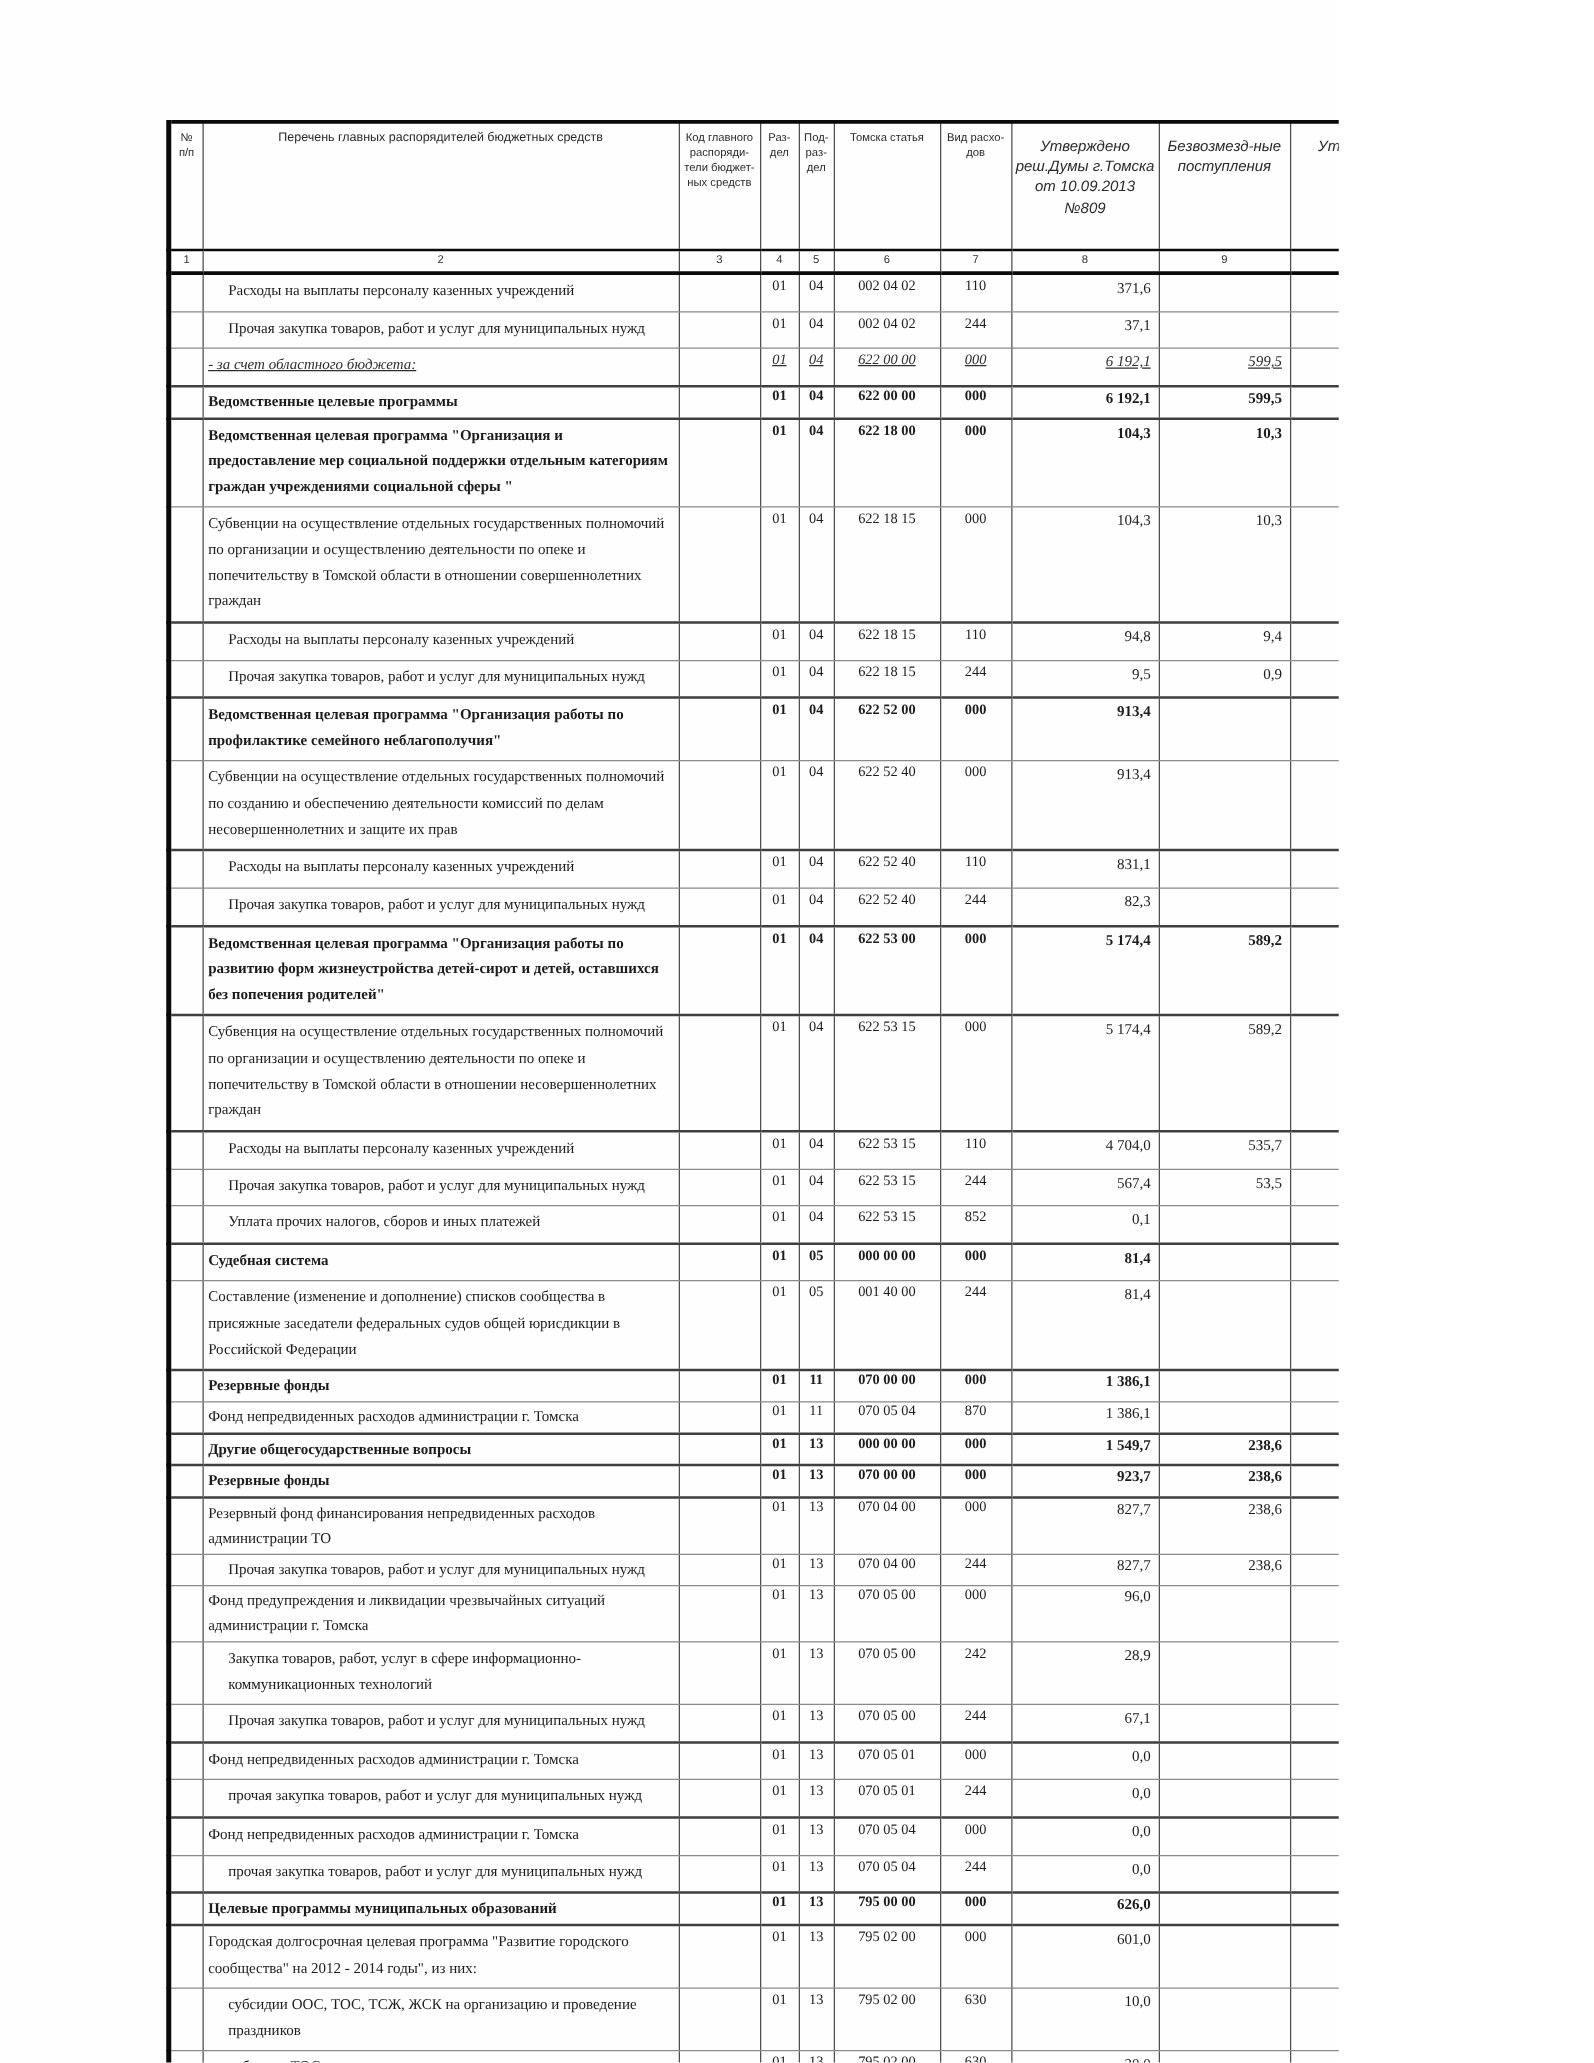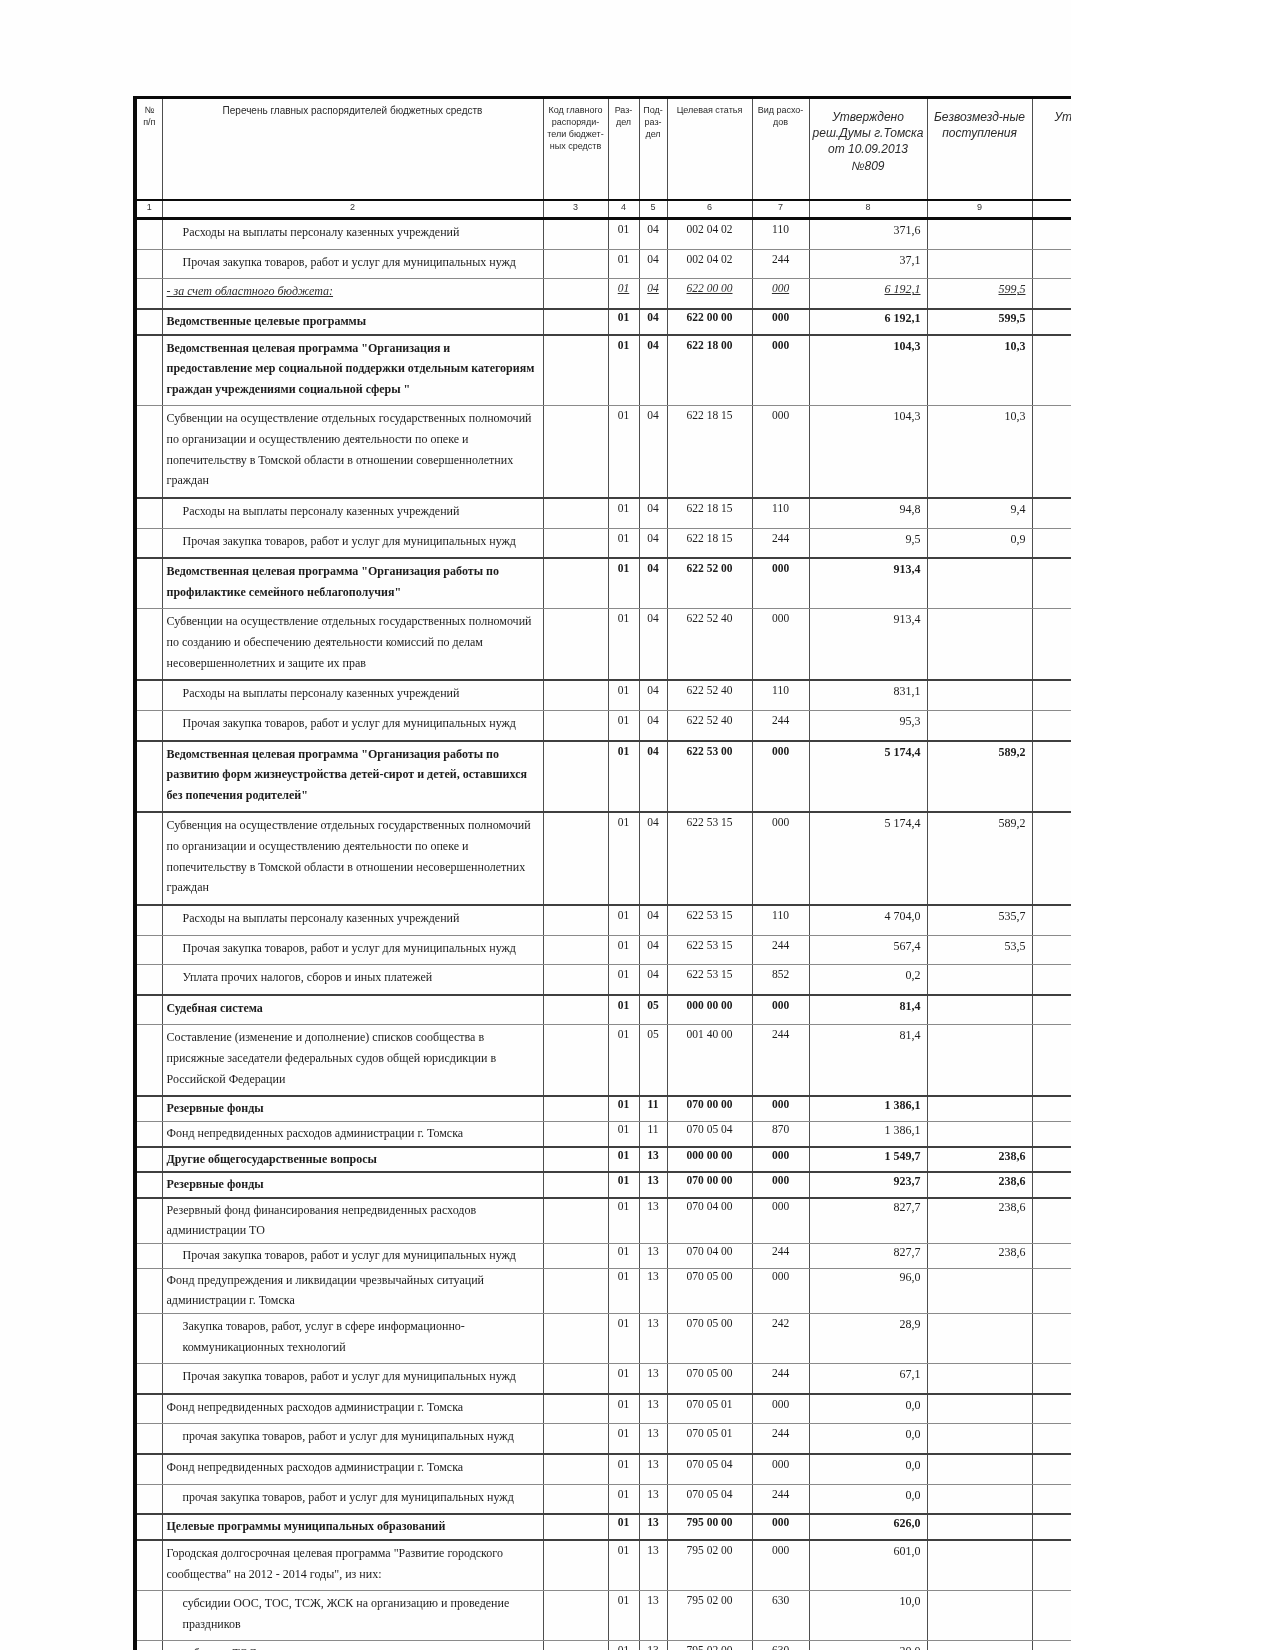--- a/index.html
+++ b/index.html
@@ -65,21 +65,21 @@
       <col class="c11">
         <col class="cx">
     </colgroup>
     <thead>
       <tr class="head">
         <th class="small">№ п/п</th>
         <th>Перечень главных распорядителей бюджетных средств</th>
         <th class="small">Код главного распоряди-тели бюджет-ных средств</th>
         <th class="small">Раз-дел</th>
         <th class="small">Под-раз-дел</th>
-        <th class="small">Целевая статья</th>
+        <th class="small">Томска статья</th>
         <th class="small">Вид расхо-дов</th>
         <th class="big">Утверждено реш.Думы г.Томска от 10.09.2013 №809</th>
         <th class="big">Безвозмезд-ные поступления</th>
         <th class="big">Уточнение</th>
         <th class="big">Перераспреде-ление</th>
         <th></th>
       </tr>
       <tr class="idx">
         <td>1</td>
         <td>2</td>
@@ -251,21 +251,21 @@
           <td class="cc"></td>
         </tr>
         <tr class="">
           <td class="cc"></td>
           <td class="c2t ind">Прочая закупка товаров, работ и услуг для муниципальных нужд</td>
           <td class="cc"></td>
           <td class="cc">01</td>
           <td class="cc">04</td>
           <td class="cc">622 52 40</td>
           <td class="cc">244</td>
-          <td class="cn">95,3</td>
+          <td class="cn">82,3</td>
           <td class="cn"></td>
           <td class="cn"></td>
           <td class="cn"></td>
           <td class="cc"></td>
         </tr>
         <tr class="b ra">
           <td class="cc"></td>
           <td class="c2t">Ведомственная целевая программа "Организация работы по развитию форм жизнеустройства детей-сирот и детей, оставшихся без попечения родителей"</td>
           <td class="cc"></td>
           <td class="cc">01</td>
@@ -321,21 +321,21 @@
           <td class="cc"></td>
         </tr>
         <tr class="">
           <td class="cc"></td>
           <td class="c2t ind">Уплата прочих налогов, сборов и иных платежей</td>
           <td class="cc"></td>
           <td class="cc">01</td>
           <td class="cc">04</td>
           <td class="cc">622 53 15</td>
           <td class="cc">852</td>
-          <td class="cn">0,2</td>
+          <td class="cn">0,1</td>
           <td class="cn"></td>
           <td class="cn"></td>
           <td class="cn"></td>
           <td class="cc"></td>
         </tr>
         <tr class="b ra">
           <td class="cc"></td>
           <td class="c2t">Судебная система</td>
           <td class="cc"></td>
           <td class="cc">01</td>

